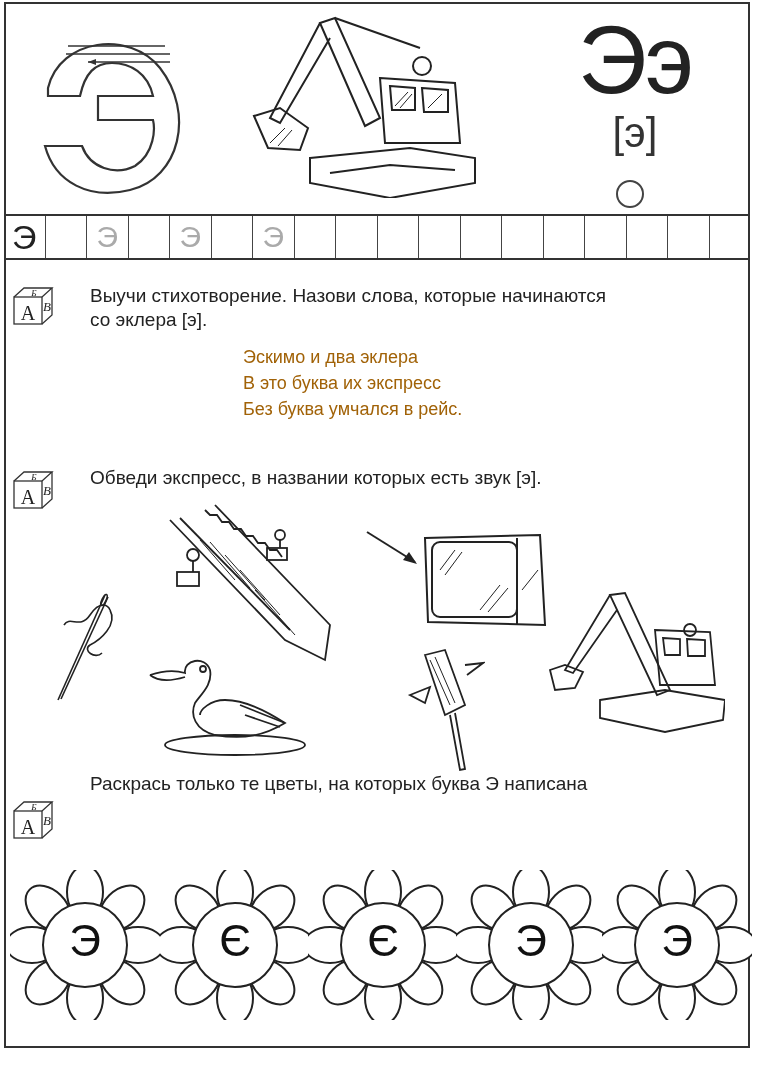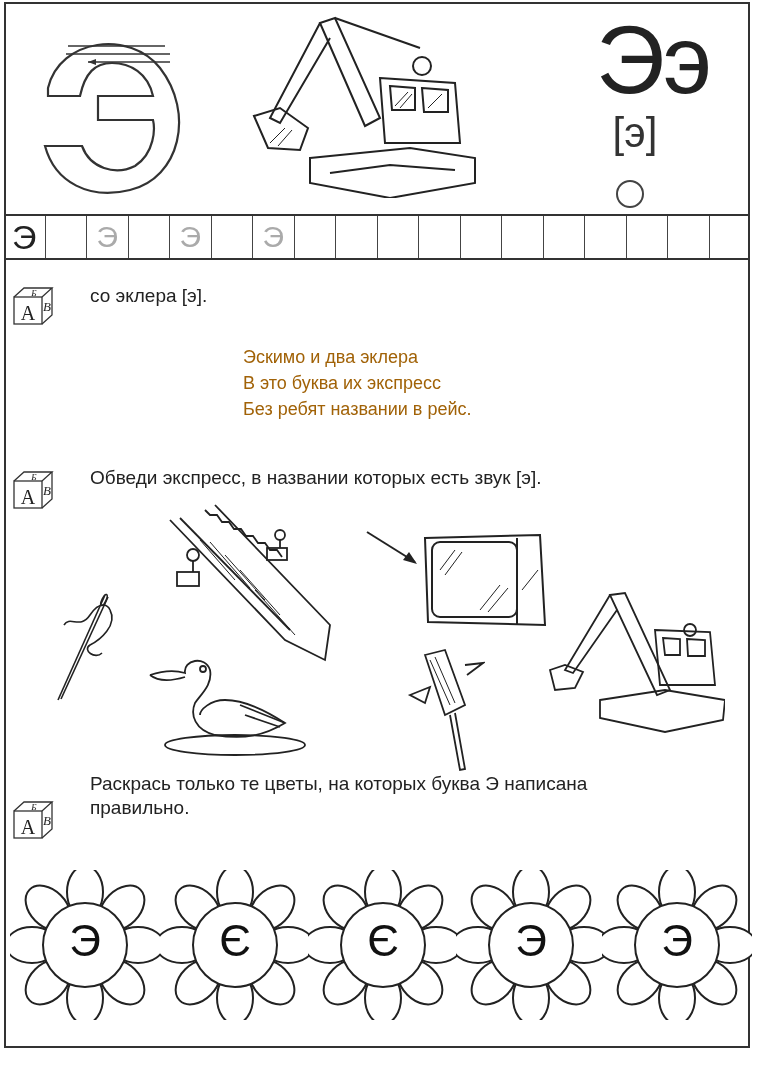--- a/index.html
+++ b/index.html
@@ -1,21 +1,21 @@
 <!DOCTYPE html>
 <html><head>
 <meta charset="utf-8">
 <style>
   html, body { margin:0; padding:0; background:#ffffff; }
   body { width:760px; height:1081px; position:relative; overflow:hidden; font-family:"Liberation Sans", sans-serif; color:#222; }
   .frame { position:absolute; left:4px; top:2px; width:746px; height:1046px; border:2px solid #333; box-sizing:border-box; }
   .abs { position:absolute; }
   .big-letter-outline { left:20px; top:18px; width:165px; height:180px; }
   .excavator-top { left:250px; top:8px; width:230px; height:190px; }
-  .letter-pair { left:560px; top:10px; width:150px; text-align:right; font-size:96px; line-height:100px; color:#222; letter-spacing:-2px; }
+  .letter-pair { left:560px; top:10px; width:150px; text-align:center; font-size:96px; line-height:100px; color:#222; letter-spacing:-2px; }
   .transcription { left:590px; top:108px; width:90px; text-align:center; font-size:42px; line-height:50px; color:#333; }
   .sound-circle { left:616px; top:180px; width:28px; height:28px; border:2px solid #444; border-radius:50%; box-sizing:border-box; }
   .row-line { left:4px; width:746px; height:0; border-top:2px solid #333; }
   .writing-row { left:4px; top:216px; width:746px; height:42px; display:flex; }
   .cell { flex:1; border-right:1.5px solid #444; box-sizing:border-box; display:flex; align-items:center; justify-content:center; font-size:34px; color:#222; }
   .cell:last-child { border-right:none; }
   .cell.trace { color:#aaa; font-size:30px; font-weight:300; }
   .cube { width:44px; height:40px; }
   .instr { font-size:19px; line-height:24px; color:#222; }
   .poem { left:243px; top:344px; font-size:18px; line-height:26px; color:#a16207; }
@@ -88,26 +88,27 @@
   <g fill="none" stroke="#333" stroke-width="1.3">
     <rect x="2" y="11" width="28" height="27"></rect>
     <path d="M2 11 L12 2 L40 2 L30 11"></path>
     <path d="M30 38 L40 29 L40 2"></path>
   </g>
   <text x="16" y="34" font-family="Liberation Serif, serif" font-size="20" text-anchor="middle" fill="#222">А</text>
   <text x="22" y="10" font-family="Liberation Serif, serif" font-size="9" font-style="italic" text-anchor="middle" fill="#222">Б</text>
   <text x="35" y="25" font-family="Liberation Serif, serif" font-size="13" font-style="italic" text-anchor="middle" fill="#222">В</text>
 </svg>
 <div class="abs instr" style="left:90px; top:284px; width:640px">
+  <div>Выучи стихотворение. Назови слова, которые начинаются</div>
   <div>со эклера [э].</div>
 </div>
 <div class="abs poem">
   <div>Эскимо и два эклера</div>
   <div>В это буква их экспресс</div>
-  <div>Без ребят названии в рейс.</div>
+  <div>Без буква умчался в рейс.</div>
 </div>
 
 <svg class="abs cube" style="left:12px; top:470px" viewBox="0 0 44 40">
   <g fill="none" stroke="#333" stroke-width="1.3">
     <rect x="2" y="11" width="28" height="27"></rect>
     <path d="M2 11 L12 2 L40 2 L30 11"></path>
     <path d="M30 38 L40 29 L40 2"></path>
   </g>
   <text x="16" y="34" font-family="Liberation Serif, serif" font-size="20" text-anchor="middle" fill="#222">А</text>
   <text x="22" y="10" font-family="Liberation Serif, serif" font-size="9" font-style="italic" text-anchor="middle" fill="#222">Б</text>
@@ -208,21 +209,20 @@
     <rect x="2" y="11" width="28" height="27"></rect>
     <path d="M2 11 L12 2 L40 2 L30 11"></path>
     <path d="M30 38 L40 29 L40 2"></path>
   </g>
   <text x="16" y="34" font-family="Liberation Serif, serif" font-size="20" text-anchor="middle" fill="#222">А</text>
   <text x="22" y="10" font-family="Liberation Serif, serif" font-size="9" font-style="italic" text-anchor="middle" fill="#222">Б</text>
   <text x="35" y="25" font-family="Liberation Serif, serif" font-size="13" font-style="italic" text-anchor="middle" fill="#222">В</text>
 </svg>
 <div class="abs instr" style="left:90px; top:772px; width:640px">
   <div>Раскрась только те цветы, на которых буква Э написана</div>
-  <div>правильно.</div>
 </div>
 
 <div class="abs" style="left:10px; top:870px; width:740px; height:160px;">
   <div class="abs flower" style="left:0px; top:0px">
     <svg width="150" height="150" viewBox="0 0 150 150">
       <g fill="#fff" stroke="#222" stroke-width="2">
         <ellipse cx="75" cy="22" rx="18" ry="26"></ellipse>
           <ellipse cx="75" cy="128" rx="18" ry="26"></ellipse>
         <ellipse cx="22" cy="75" rx="26" ry="18"></ellipse>
           <ellipse cx="128" cy="75" rx="26" ry="18"></ellipse>

